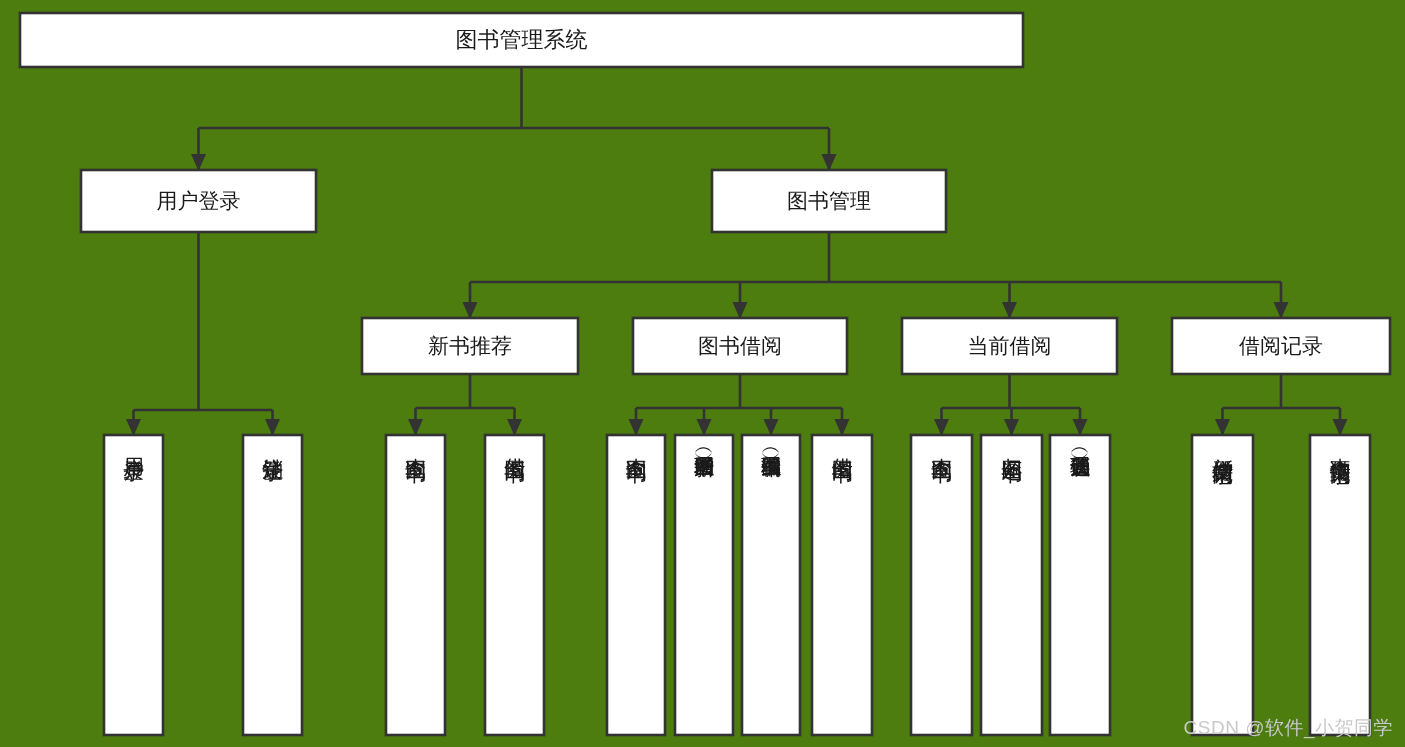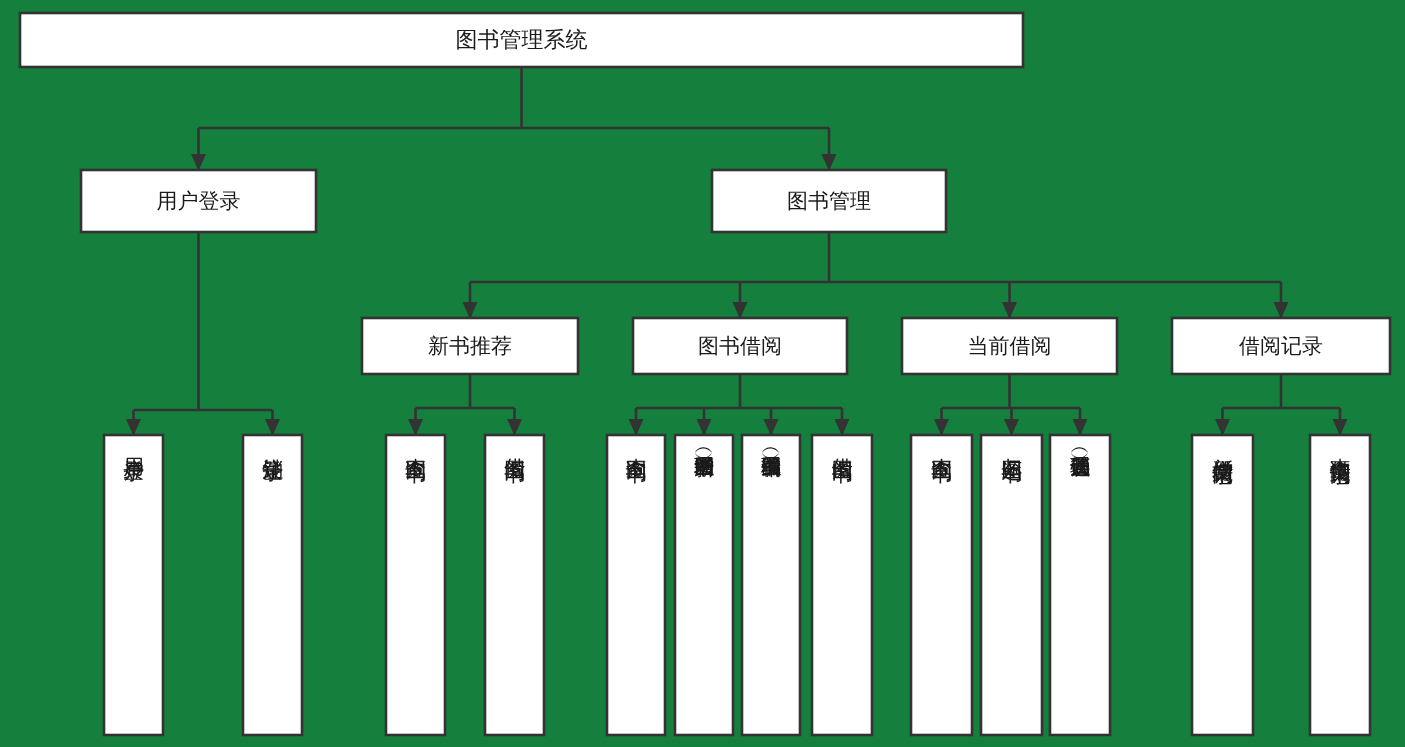--- a/index.html
+++ b/index.html
@@ -9,21 +9,21 @@
     background: #ffffff;
   }
   body {
     font-family: "Liberation Sans", "DejaVu Sans", sans-serif;
     -webkit-font-smoothing: antialiased;
   }
   #diagram-root {
     position: relative;
     width: 1405px;
     height: 747px;
-    background: #15803d;
+    background: #4d7c0f;
     overflow: hidden;
   }
   svg.diagram-canvas {
     position: absolute;
     top: 0;
     left: 0;
     width: 1405px;
     height: 747px;
     display: block;
   }
@@ -209,13 +209,14 @@
         <div class="vtext" style="font-size: 20px; letter-spacing: 0px;">确认归还（管理员）</div>
       </div>
       <div class="vtext-wrap" style="left: 1192px; top: 441px; width: 61px; height: 290px;">
         <div class="vtext">新增借阅记录</div>
       </div>
       <div class="vtext-wrap" style="left: 1310px; top: 441px; width: 60px; height: 290px;">
         <div class="vtext">查询借阅记录</div>
       </div>
     </div>
 
+  <div class="watermark">CSDN @软件_小贺同学</div>
 </div>
 
 </body></html>

